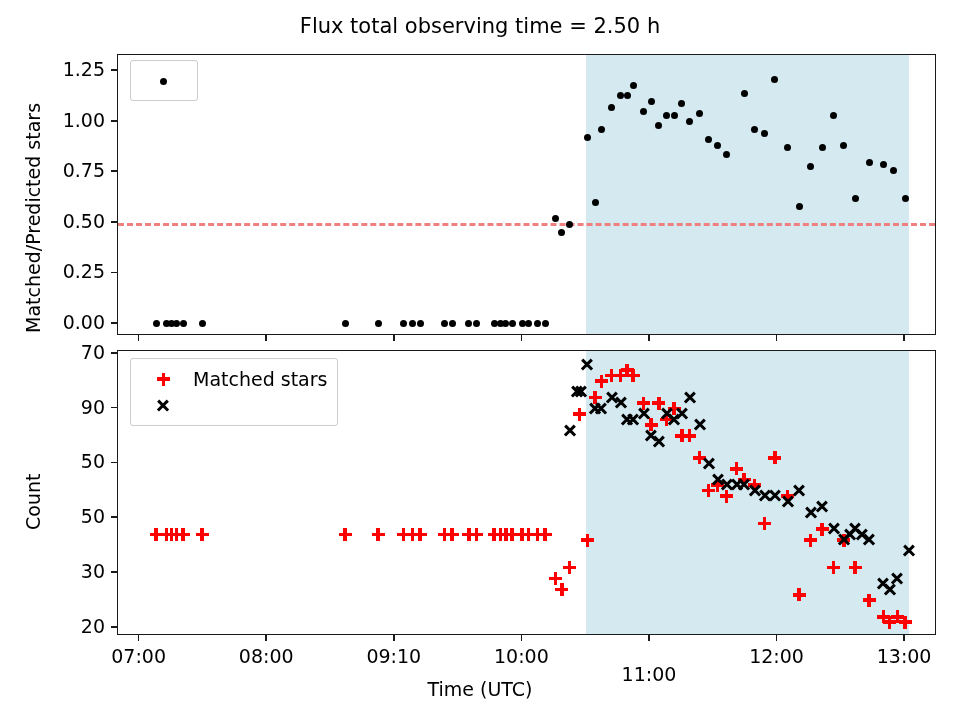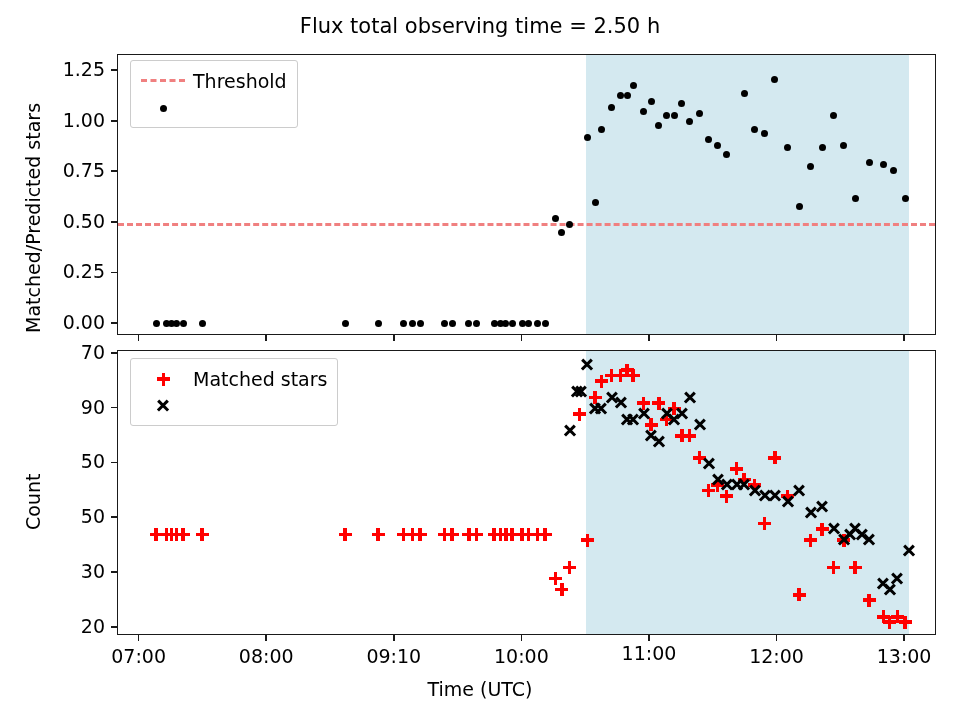--- a/index.html
+++ b/index.html
@@ -379,34 +379,28 @@
       <div class="ytick-label" style="left: 21px; width: 84px; top: 340.74px;">70</div>
       <div class="tick-h" style="left: 137.887px; top: 635px;"></div>
       <div class="xtick-label" style="left: 88.6869px; width: 100px; top: 645px;">07:00</div>
       <div class="tick-h" style="left: 265.457px; top: 635px;"></div>
       <div class="xtick-label" style="left: 216.257px; width: 100px; top: 645px;">08:00</div>
       <div class="tick-h" style="left: 393.027px; top: 635px;"></div>
       <div class="xtick-label" style="left: 343.827px; width: 100px; top: 645px;">09:10</div>
       <div class="tick-h" style="left: 520.597px; top: 635px;"></div>
       <div class="xtick-label" style="left: 471.397px; width: 100px; top: 645px;">10:00</div>
       <div class="tick-h" style="left: 648.167px; top: 635px;"></div>
-      <div class="xtick-label" style="left: 598.967px; width: 100px; top: 642px; text-align: center;">11:00</div>
+      <div class="xtick-label" style="left: 598.967px; width: 100px; top: 663px; text-align: center;">11:00</div>
       <div class="tick-h" style="left: 775.737px; top: 635px;"></div>
       <div class="xtick-label" style="left: 726.537px; width: 100px; top: 645px;">12:00</div>
       <div class="tick-h" style="left: 903.307px; top: 635px;"></div>
       <div class="xtick-label" style="left: 854.107px; width: 100px; top: 645px;">13:00</div>
     </div>
 
   <div class="legend" id="legend-top" style="left:130px; top:60px;">
-    <div class="legend-row">
-      <span class="legend-key">
-          <span class="key-dash"></span>
-        </span>
-      <span class="legend-text">Threshold</span>
-    </div>
     <div class="legend-row">
       <span class="legend-key">
           <span class="key-dot"></span>
         </span>
     </div>
   </div>
 
   <div class="legend" id="legend-bottom" style="left:130px; top:358px;">
     <div class="legend-row">
       <span class="legend-key">

